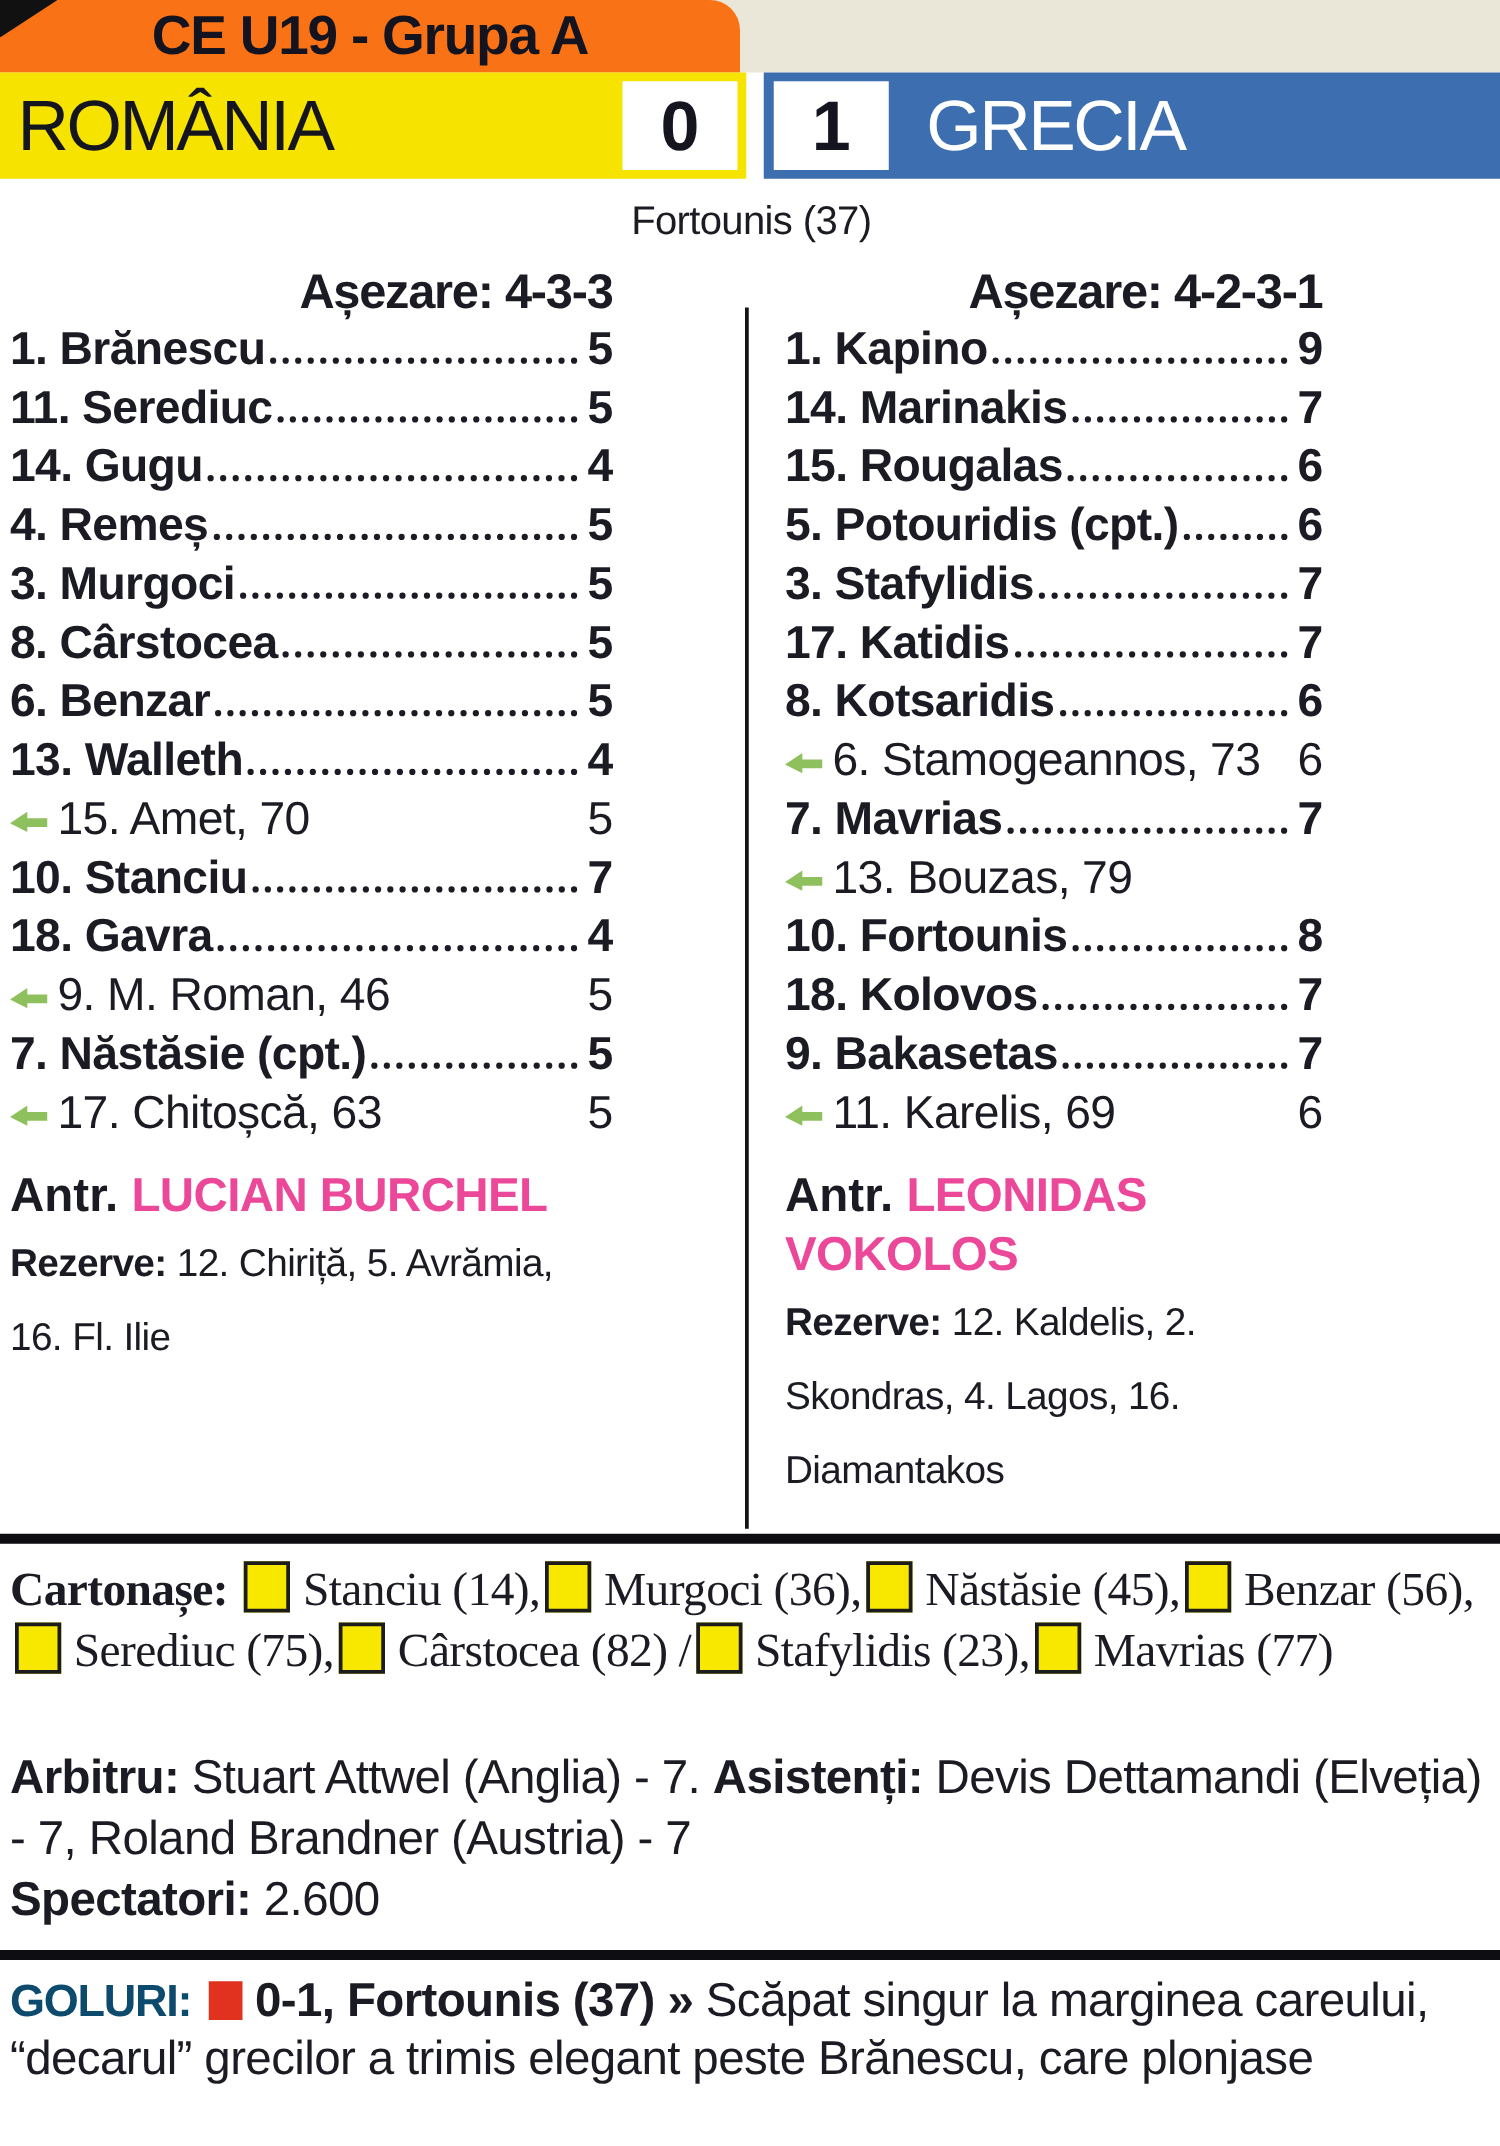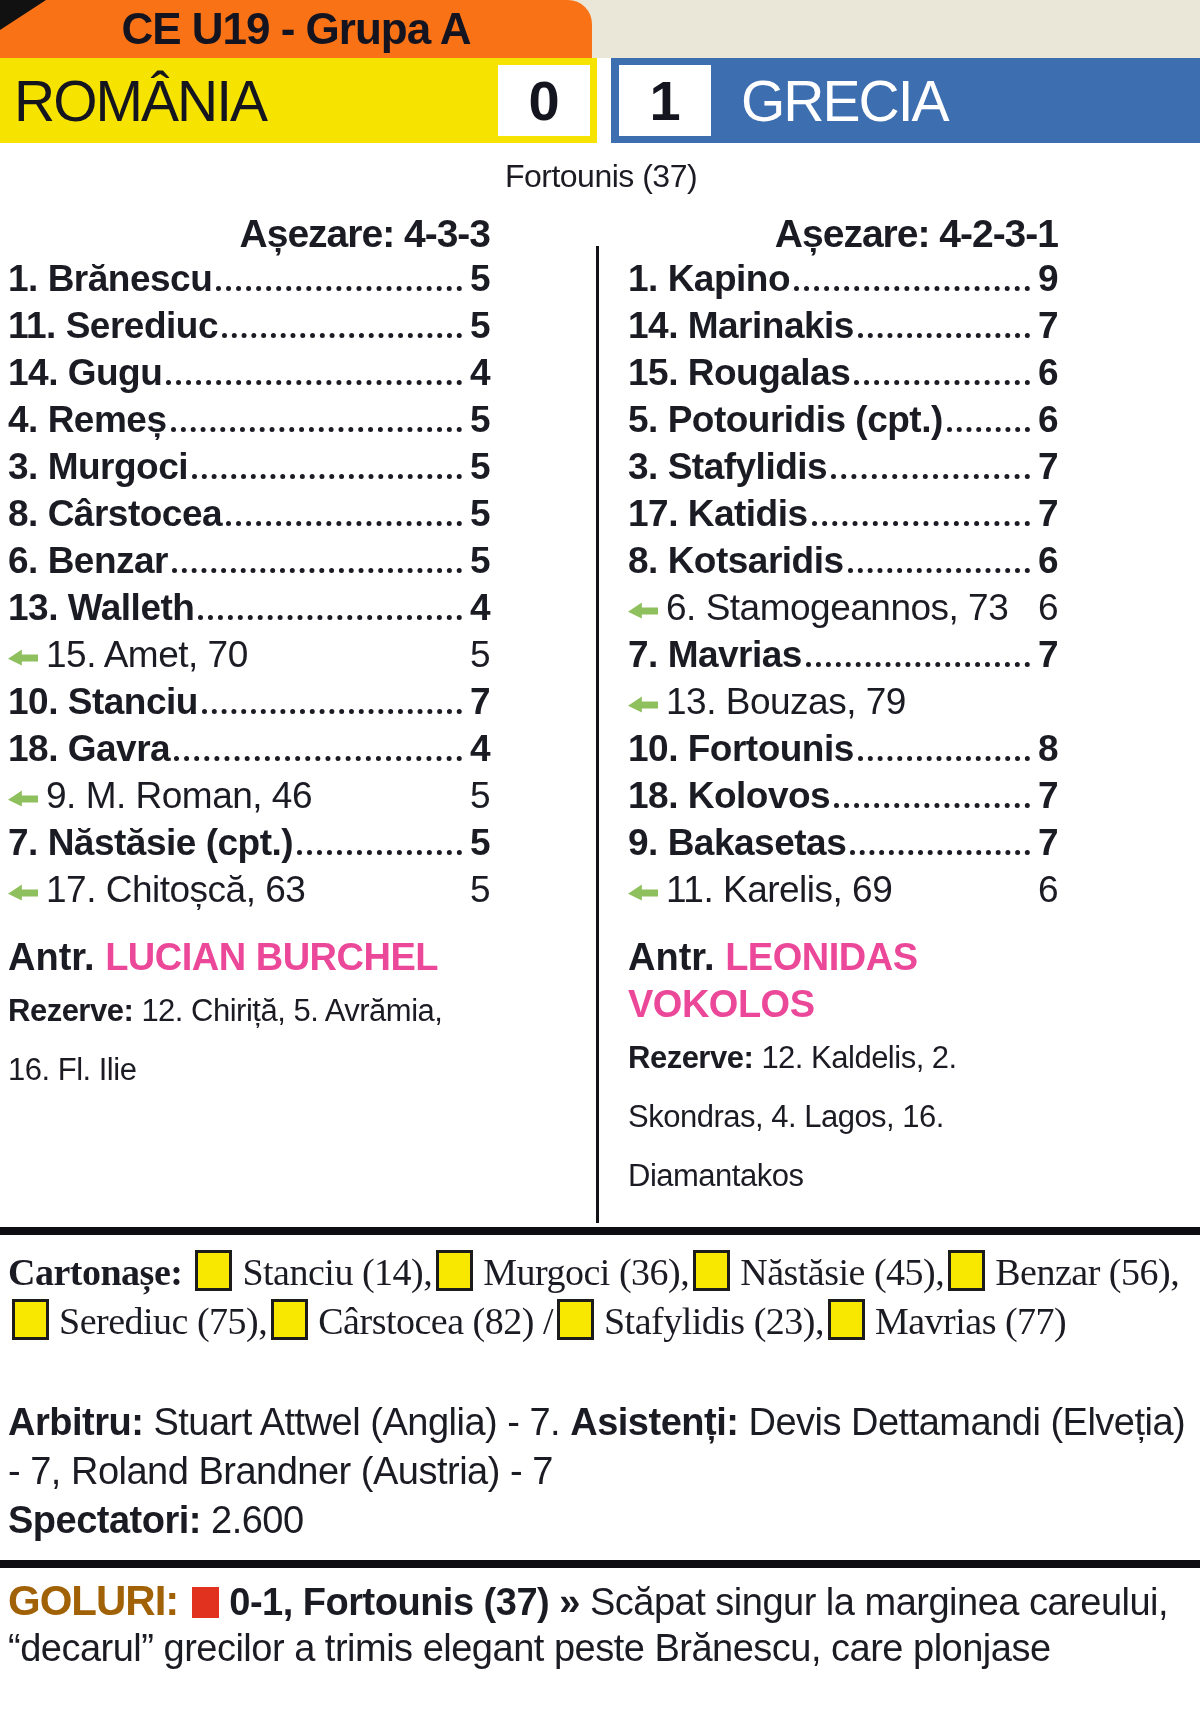--- a/index.html
+++ b/index.html
@@ -59,21 +59,21 @@
   
   .para{position:absolute;left:8px;width:1184px;font-size:38px;line-height:49px;
     letter-spacing:-0.5px;}
   .cards-section{top:1248px;font-family:Liberation Serif, serif;}
   .cards-section .lbl{font-weight:800;}
   .ycard{display:inline-block;width:31px;height:35px;background:#f8e800;
     border:3px solid #1c1c1c;vertical-align:-6px;margin:0 10px 0 4px;}
   .officials-section{top:1398px;line-height:49px;}
   .officials-section .lbl{font-weight:800;}
   .goals-section{top:1578px;line-height:46px;}
-  .goals-label{color:#a16207;font-weight:800;font-size:42px;letter-spacing:-1px;}
+  .goals-label{color:#0c4a6e;font-weight:800;font-size:36px;letter-spacing:-1px;}
   .goal-sq{display:inline-block;width:27px;height:31px;background:#e0321f;
     vertical-align:-3px;margin:0 10px 0 14px;}
   .goal-event{font-weight:800;}
   .goal-arrow{font-weight:800;}
 </style>
 </head>
 <body>
 
 <div class="page">
 

